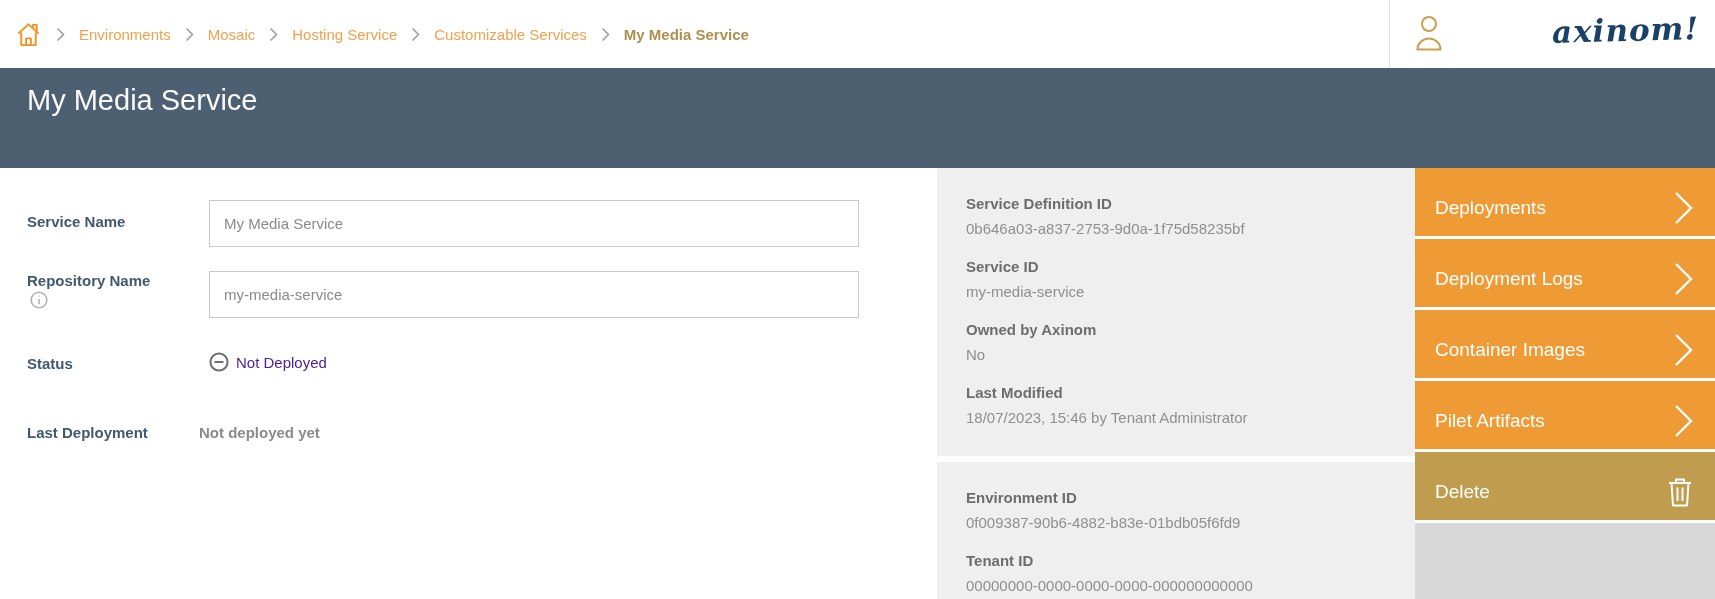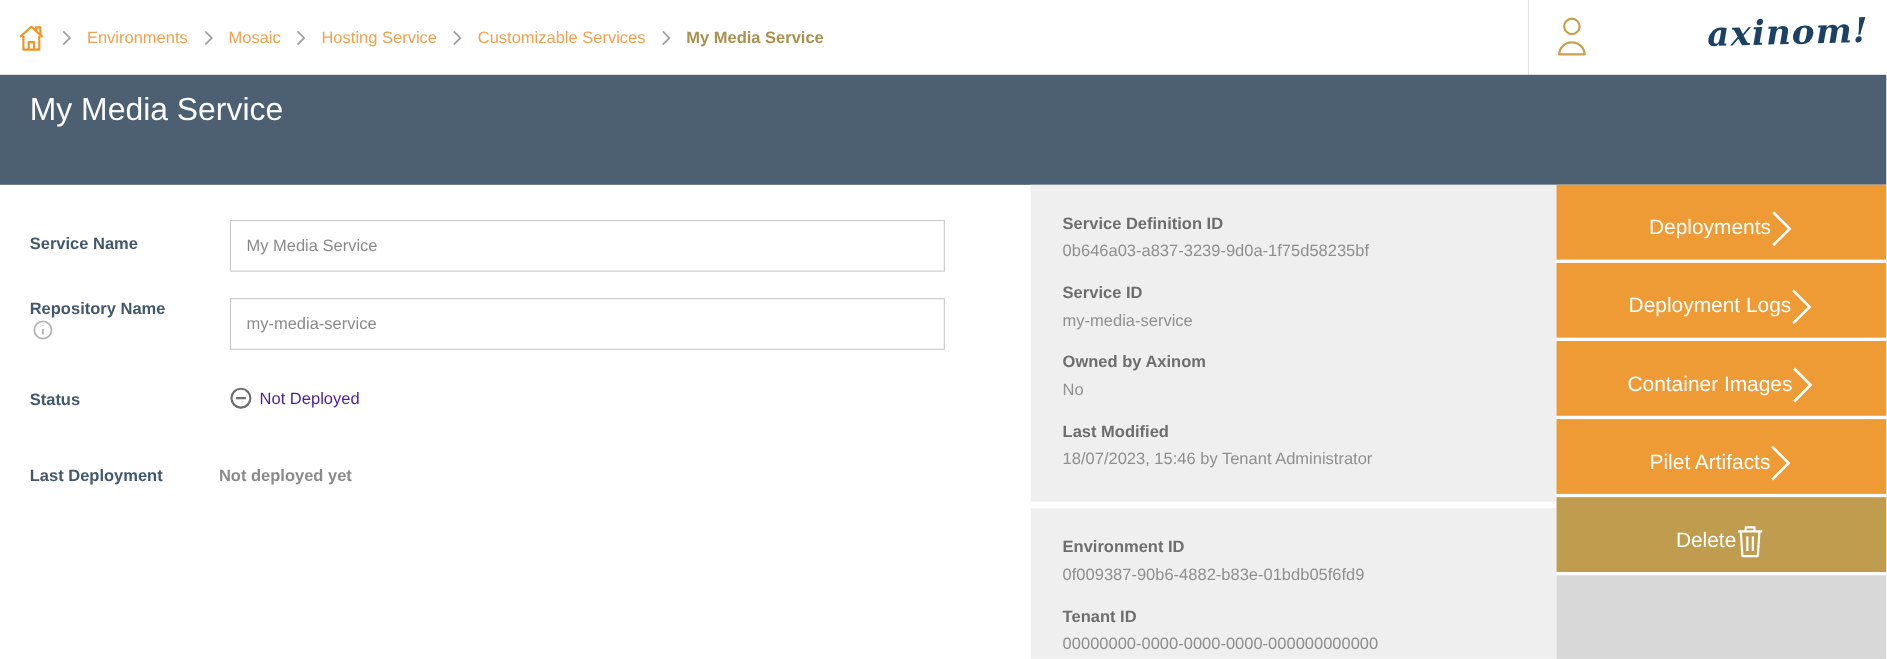--- a/index.html
+++ b/index.html
@@ -46,21 +46,21 @@
   .panel-1 { top:168px; height:288px; }
   .panel-2 { top:462px; height:137px; }
   .detail-label { font-size:15px; font-weight:bold; color:#6d6d6d; margin-bottom:8px; }
   .detail-value { font-size:15px; color:#8f8f8f; margin-bottom:21px; white-space:nowrap; }
 
   
   .actions { position:absolute; left:1415px; top:168px; width:300px; height:431px;
              display:flex; flex-direction:column; gap:3px; background:#fff; }
   .action-btn {
     flex:0 0 68px; background:#ee9b35; color:#fff;
-    display:flex; align-items:center; justify-content:center;
+    display:flex; align-items:center; justify-content:space-between;
     padding:12px 22px 0 20px; font-size:19px; cursor:pointer;
   }
   .action-btn .btn-label { pointer-events:none; }
   .action-btn.delete { background:#bf9c4e; }
   .actions-filler { flex:1 1 auto; background:#d8d8d8; }
 
   svg { display:block; }
 </style>
 </head>
 <body>
@@ -150,21 +150,21 @@
   </span>
   <span class="status-text">Not Deployed</span>
 </div>
 
 <div class="field-label" style="left:27px; top:424px;">Last Deployment</div>
 <div class="plain-value" style="left:199px; top:424px;font-weight:bold;">Not deployed yet</div>
 
 <div class="side-panel panel-1">
   <div>
     <div class="detail-label">Service Definition ID</div>
-    <div class="detail-value">0b646a03-a837-3239-9d0a-1f75d58235bf</div>
+    <div class="detail-value">0b646a03-a837-2753-9d0a-1f75d58235bf</div>
   </div>
   <div>
     <div class="detail-label">Service ID</div>
     <div class="detail-value">my-media-service</div>
   </div>
   <div>
     <div class="detail-label">Owned by Axinom</div>
     <div class="detail-value">No</div>
   </div>
   <div>

